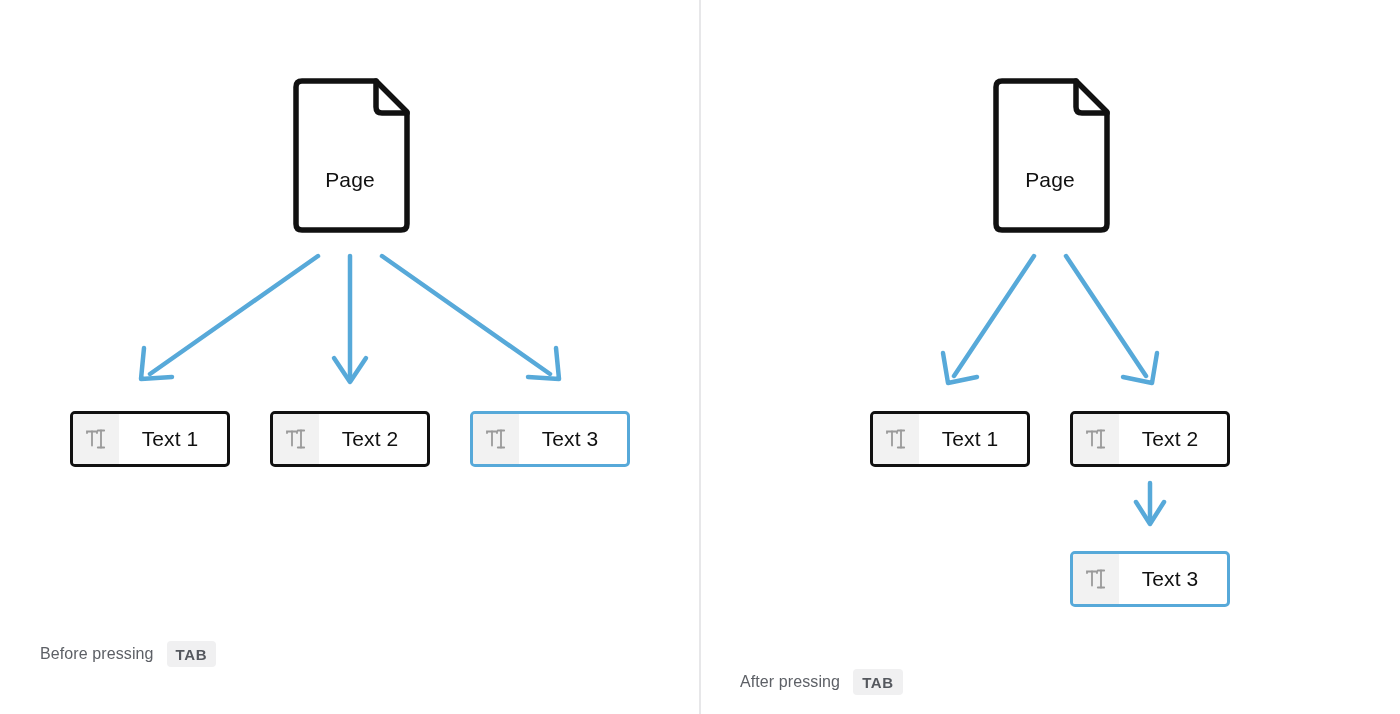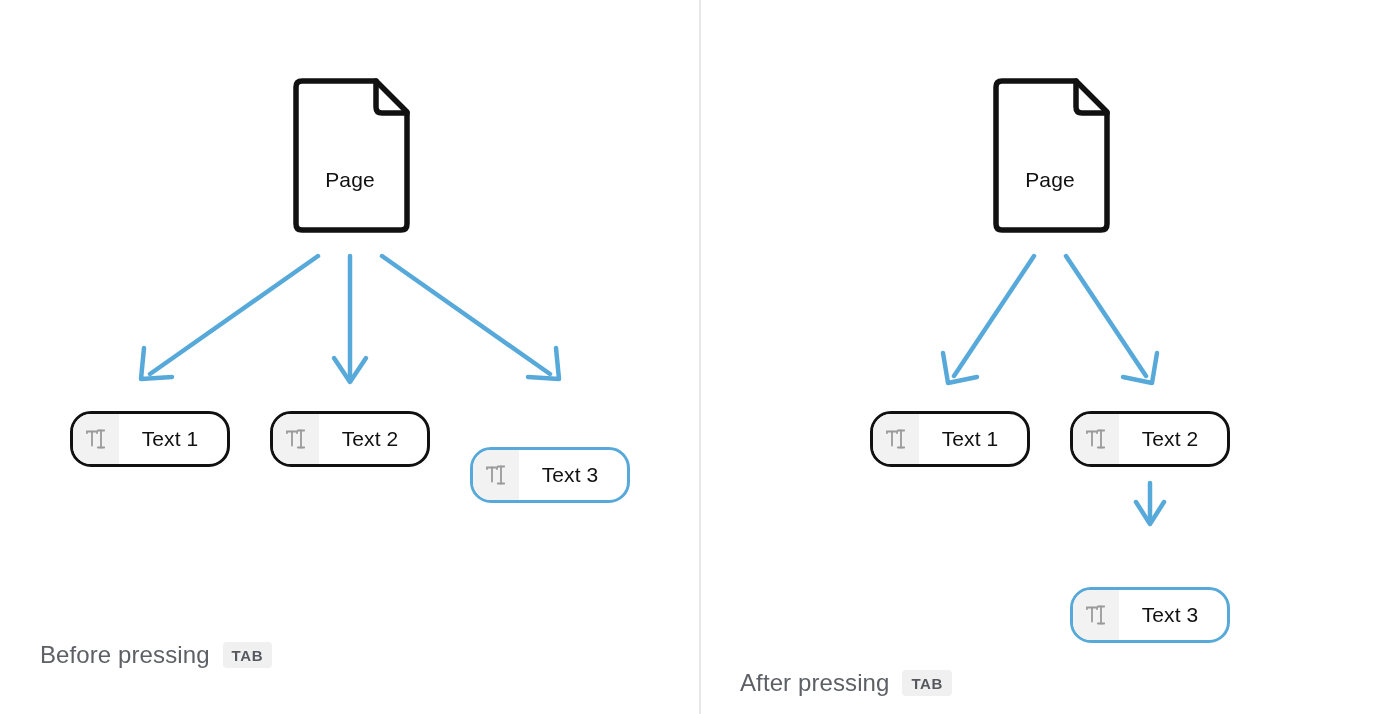--- a/index.html
+++ b/index.html
@@ -64,29 +64,28 @@
     letter-spacing: .1px;
     margin-top: 24px;
   }
 
   
   .textbox {
     position: absolute;
     height: 56px;
     box-sizing: border-box;
     border: 3.5px solid #111111;
-    border-radius: 21px;
+    border-radius: 5px;
     background: #ffffff;
     display: flex;
     align-items: stretch;
     overflow: hidden;
   }
   .textbox.selected {
     border-color: #57a9d9;
-    margin-top: 36px;
   }
   .tb-icon {
     width: 46px;
     background: #f2f2f2;
     display: flex;
     align-items: center;
     justify-content: center;
     flex: 0 0 auto;
   }
   .tb-icon svg { display: block; }
@@ -113,21 +112,21 @@
   }
 
   
   .caption {
     position: absolute;
     display: flex;
     align-items: center;
     gap: 13px;
   }
   .caption-text {
-    font-size: 24px;
+    font-size: 16px;
     color: #5d6066;
     letter-spacing: .1px;
   }
   .key-badge {
     background: #f0f0f1;
     color: #55585e;
     border-radius: 4px;
     font-size: 15px;
     font-weight: bold;
     letter-spacing: .6px;

